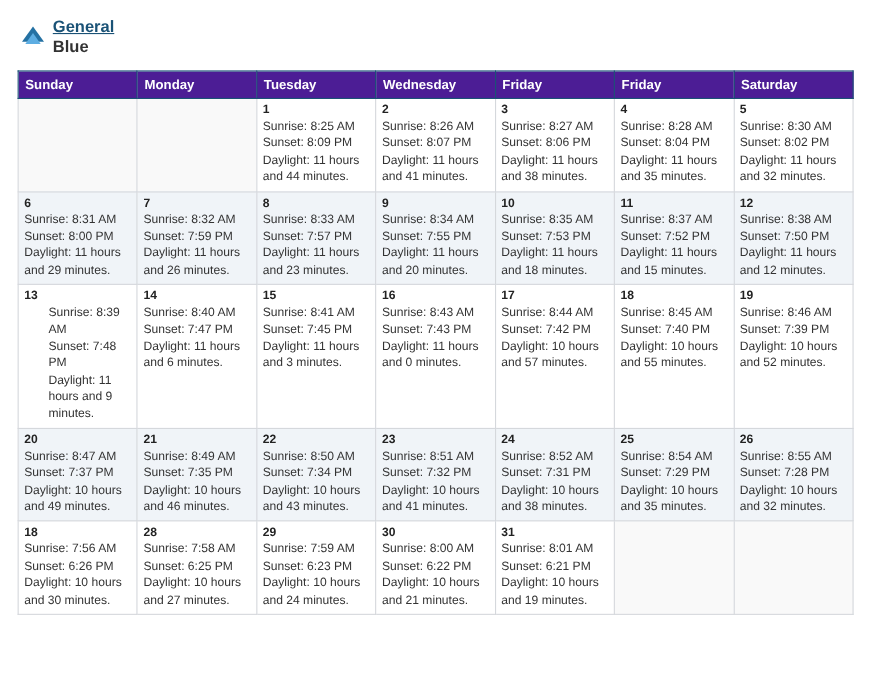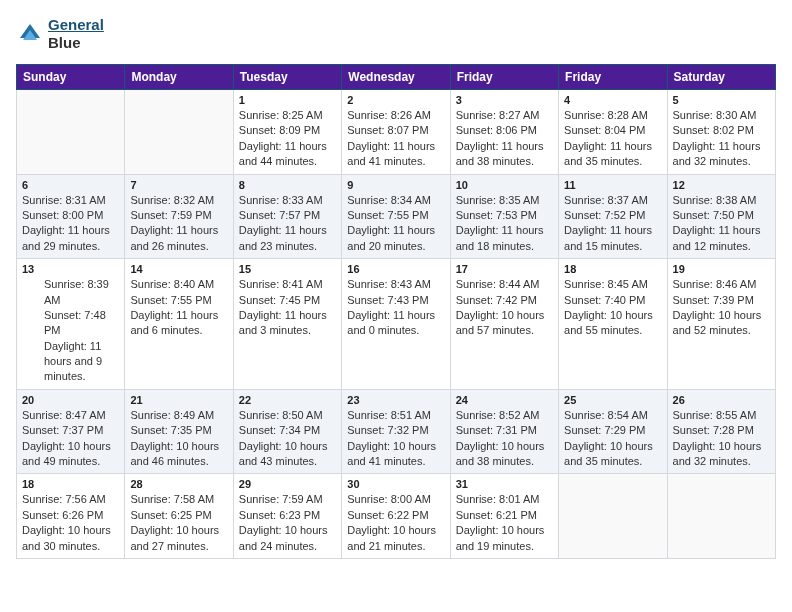--- a/index.html
+++ b/index.html
@@ -201,21 +201,21 @@
       <tr>
         <td>
           <span class="day-num">13</span>
           <div class="day-info" style="white-space: pre-line; margin-left: 22px;">Sunrise: 8:39 AM
 Sunset: 7:48 PM
 Daylight: 11 hours and 9 minutes.</div>
         </td>
         <td>
           <span class="day-num">14</span>
           <div class="day-info" style="white-space: pre-line;">Sunrise: 8:40 AM
-Sunset: 7:55 PM
+Sunset: 7:47 PM
 Daylight: 11 hours and 6 minutes.</div>
         </td>
         <td>
           <span class="day-num">15</span>
           <div class="day-info" style="white-space: pre-line;">Sunrise: 8:41 AM
 Sunset: 7:45 PM
 Daylight: 11 hours and 3 minutes.</div>
         </td>
         <td>
           <span class="day-num">16</span>

